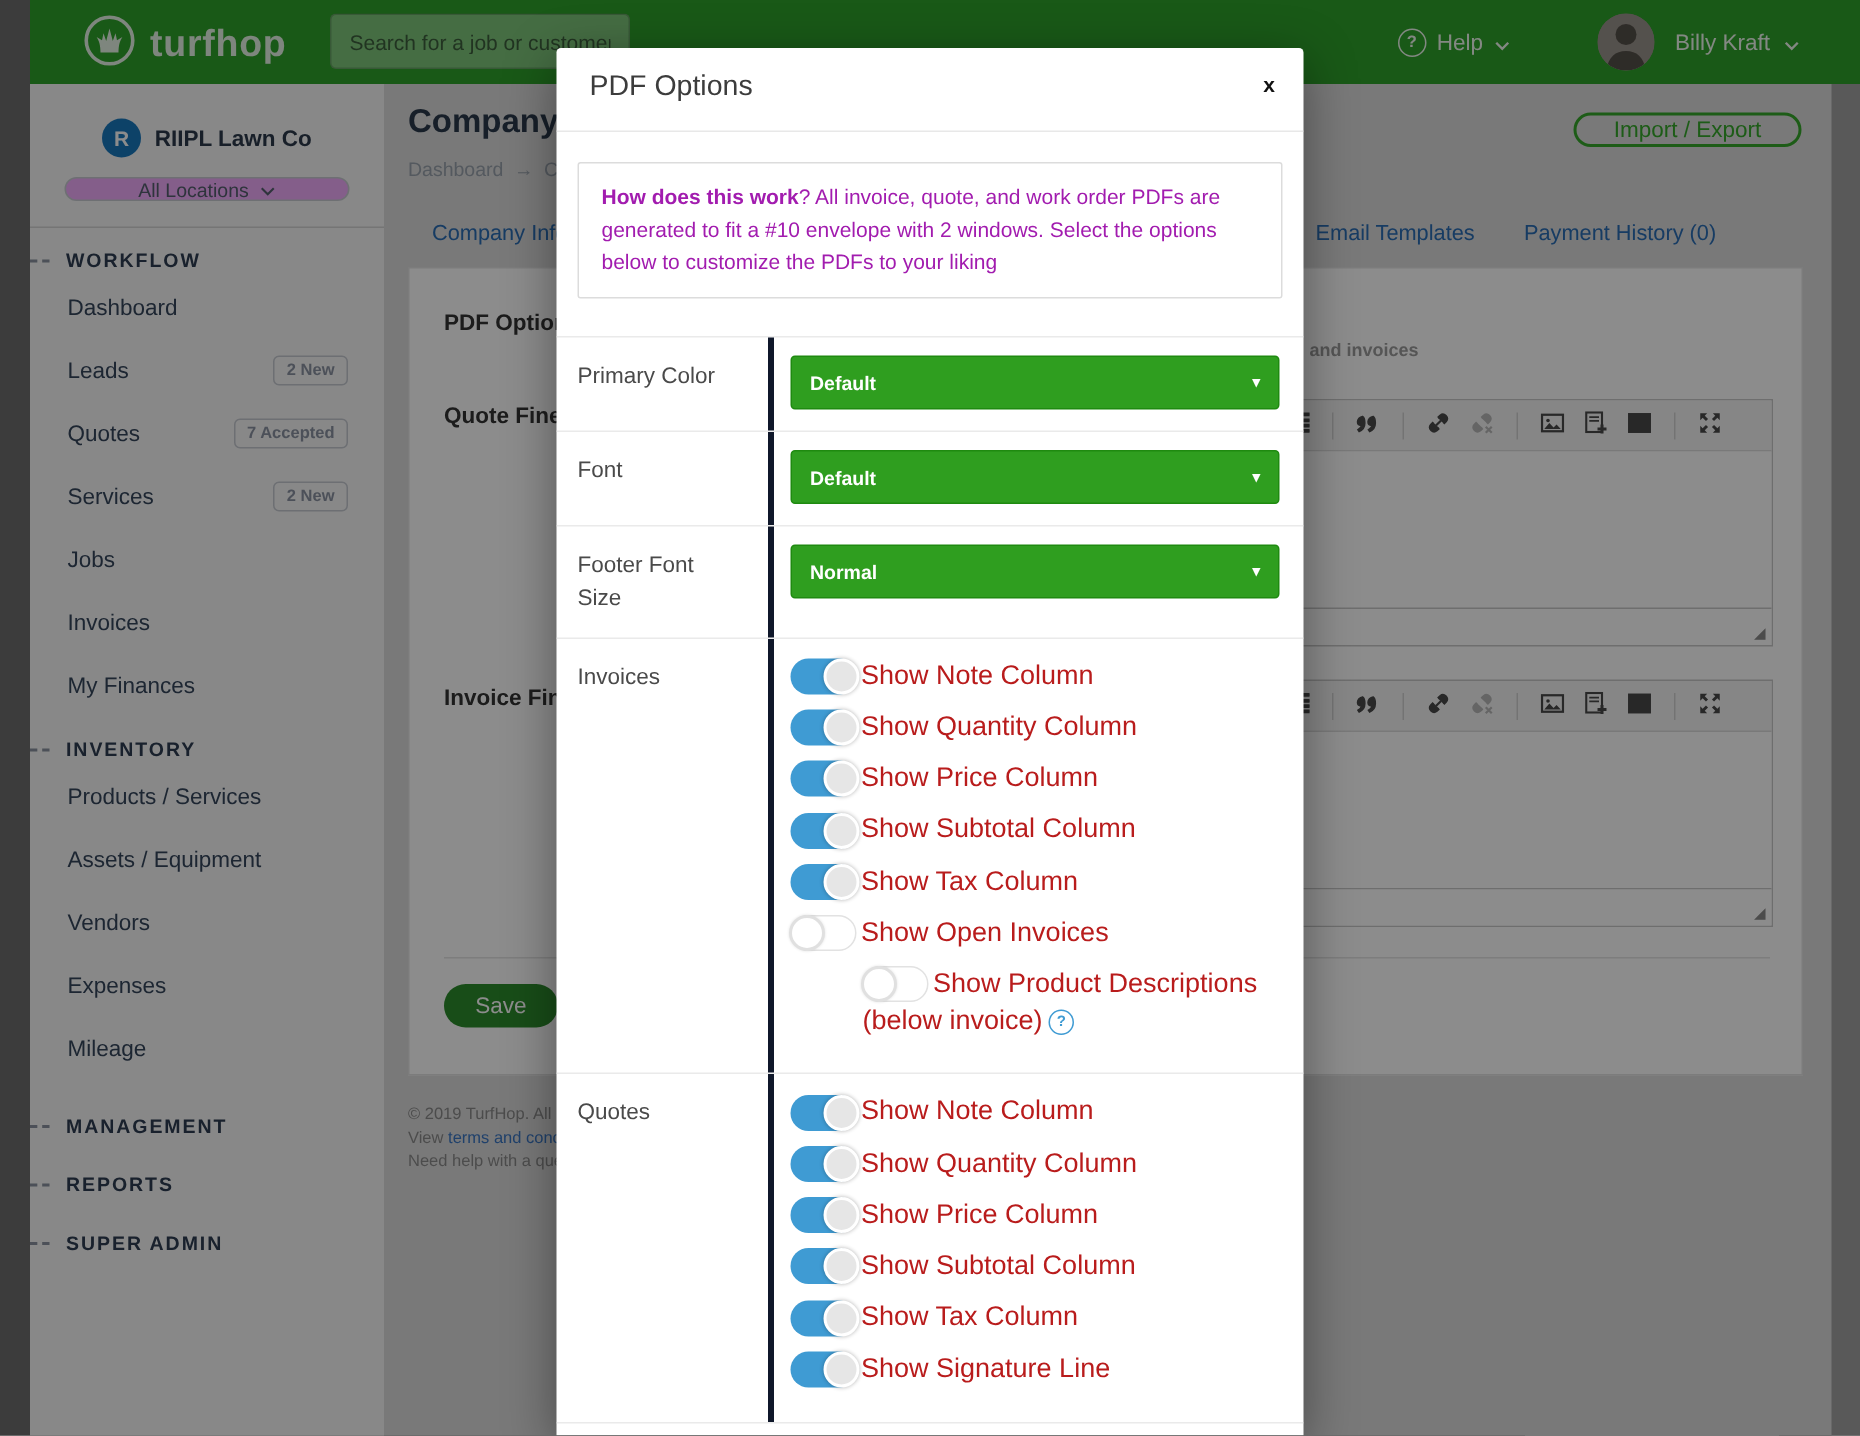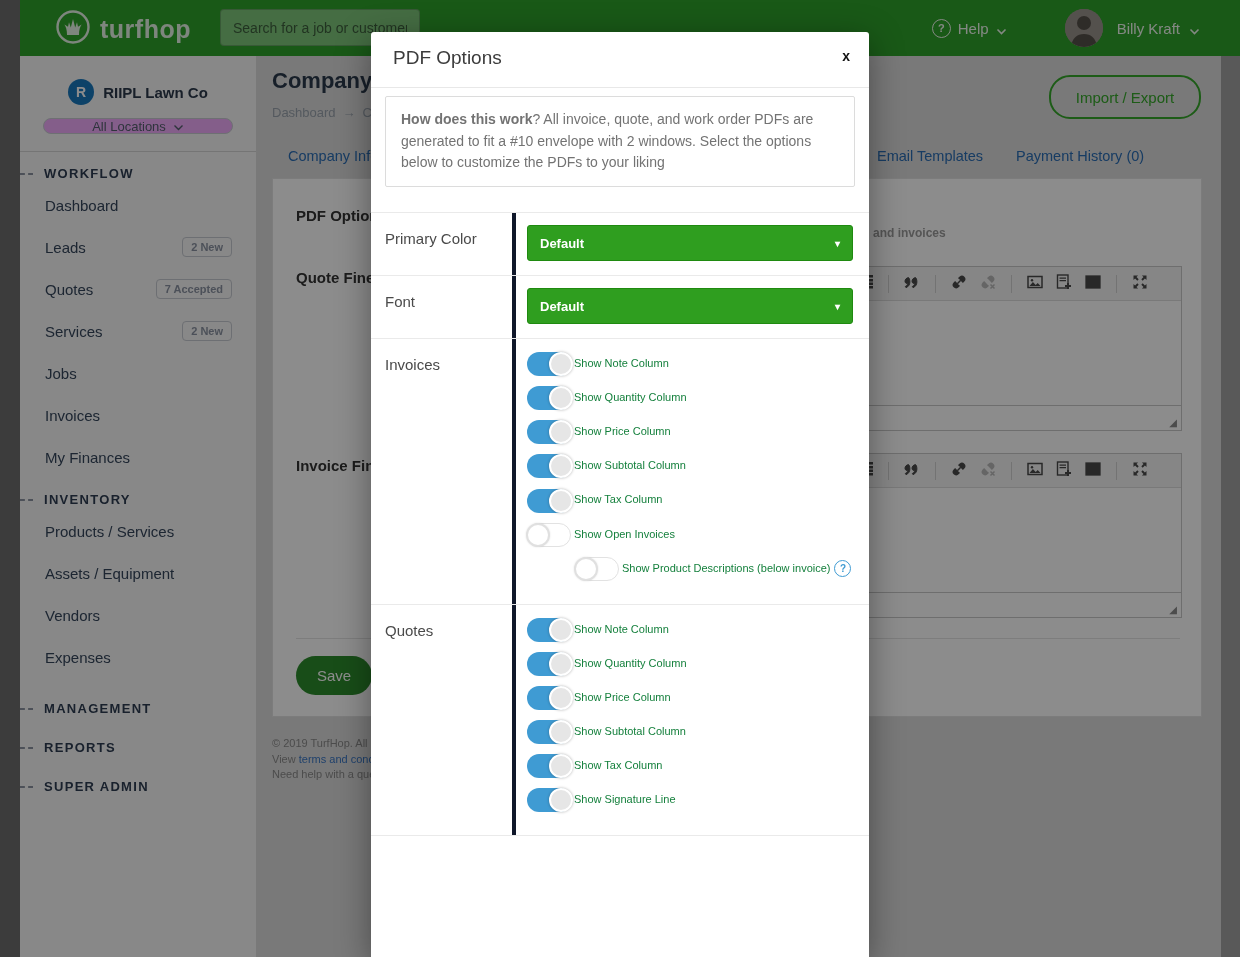--- a/index.html
+++ b/index.html
@@ -40,62 +40,62 @@
   .sec-title.spaced{margin-top:23px;}
   .sec-title .dash{position:absolute;left:0;top:7px;width:13px;border-top:2px dashed #8a93a0;}
   .side-item{display:flex;align-items:center;height:42px;padding:0 24px 0 25px;font-size:15px;color:#35465c;cursor:pointer;}
   .badge{margin-left:auto;border:1px solid #c6cad1;border-radius:4px;padding:3px 8px;font-size:11px;font-weight:bold;color:#8b93a2;}
   
   .main{position:absolute;left:256px;top:56px;width:965px;height:901px;}
   .page-title{position:absolute;left:16px;top:12px;font-size:22px;font-weight:bold;color:#2b3a4c;white-space:nowrap;}
   .breadcrumb{position:absolute;left:16px;top:49px;font-size:13px;color:#9aa3ad;white-space:nowrap;}
   .breadcrumb .arrow{margin:0 7px;}
   .breadcrumb .arrow:after{content:"\2192";}
-  .imp-exp{position:absolute;left:793px;top:19px;width:152px;height:44px;box-sizing:border-box;border:2px solid #35a82a;
+  .imp-exp{position:absolute;left:793px;top:19px;width:152px;height:23px;box-sizing:border-box;border:2px solid #35a82a;
      border-radius:21px;color:#35a82a;font-size:15px;display:flex;align-items:center;justify-content:center;
      background:transparent;cursor:pointer;font-family:"Liberation Sans",sans-serif;}
   .tab{position:absolute;top:92px;font-size:14.5px;color:#2a6db5;cursor:pointer;white-space:nowrap;}
   .tab-0{left:32px;} .tab-1{left:621px;} .tab-2{left:760px;}
   .card{position:absolute;left:16px;top:122px;width:930px;height:539px;background:#fff;border:1px solid #e2e2e2;box-sizing:border-box;}
   .card-label{position:absolute;font-size:15px;font-weight:bold;color:#333;white-space:nowrap;}
   .hint-tail{position:absolute;left:600px;top:47px;font-size:12px;font-weight:bold;color:#9b9b9b;white-space:nowrap;}
   .editor{position:absolute;left:268px;width:641px;border:1px solid #c9c9c9;box-sizing:border-box;background:#fff;}
   .ed-toolbar{height:33px;background:#f5f5f5;border-bottom:1px solid #ddd;display:flex;align-items:center;
      justify-content:flex-end;padding-right:32px;gap:11px;}
   .tb-sep{width:1px;height:18px;background:#d2d2d2;margin:0 3px;}
   .tb-btn{width:18px;height:18px;padding:0;border:none;background:transparent;cursor:pointer;display:flex;align-items:center;justify-content:center;}
   .tb-btn svg{width:16px;height:16px;fill:#4a4a4a;stroke:#4a4a4a;}
   .tb-btn.disabled{opacity:.35;}
   .ed-body{height:104px;background:#fff;border-bottom:1px solid #c9c9c9;cursor:text;}
   .ed-bottom{height:24px;position:relative;background:#fff;}
   .resize-handle{position:absolute;right:4px;bottom:2px;font-size:10px;color:#8a8a8a;cursor:nwse-resize;}
   .resize-handle:after{content:"\25E2";}
   .card-div{position:absolute;left:23px;width:884px;border-top:1px solid #e4e4e4;top:459px;}
-  .save-btn{position:absolute;left:23px;top:477px;width:76px;height:39px;border:none;border-radius:20px;background:#2c8c2c;
+  .save-btn{position:absolute;left:23px;top:477px;width:76px;height:29px;border:none;border-radius:20px;background:#2c8c2c;
      color:#fff;font-size:15px;cursor:pointer;font-family:"Liberation Sans",sans-serif;}
   .footer{position:absolute;left:16px;top:680px;font-size:11px;color:#8b8b8b;line-height:15.5px;white-space:nowrap;}
   .footer a{color:#3b77c4;text-decoration:none;cursor:pointer;}
   
   .dim{position:absolute;inset:0;background:rgba(0,0,0,.45);z-index:40;}
   .modal{position:absolute;left:371px;top:32px;width:498px;height:925px;background:#fff;z-index:50;
      border-radius:3px 3px 0 0;box-shadow:0 8px 34px rgba(0,0,0,.4);overflow:hidden;box-sizing:border-box;}
   .modal-header{height:55px;border-bottom:1px solid #e8e8e8;position:relative;}
   .modal-title{position:absolute;left:22px;top:15px;font-size:19px;color:#3c3c3c;}
   .modal-close{position:absolute;right:19px;top:16px;font-size:14px;font-weight:bold;color:#111;cursor:pointer;}
-  .modal-intro{margin:8px 14px 25px 14px;border:1px solid #dcdcdc;border-radius:2px;padding:12px 15px;
-     font-size:14px;color:#737373;line-height:1.55;}
+  .modal-intro{margin:20px 14px 25px 14px;border:1px solid #dcdcdc;border-radius:2px;padding:12px 15px;
+     font-size:14px;color:#a21caf;line-height:1.55;}
   .m-row{display:flex;border-top:1px solid #eaeaea;}
   .m-row.last{border-bottom:1px solid #eaeaea;}
   .m-label{width:141px;flex:none;box-sizing:border-box;padding:15px 22px 15px 14px;font-size:15px;color:#4a4a4a;line-height:1.45;}
   .m-control{flex:1;border-left:4px solid #0f172a;box-sizing:border-box;padding:12px 16px 14px 11px;}
   .m-select{height:36px;background:#2f9e1f;border:1px solid #1f8a10;border-radius:3px;position:relative;
      display:flex;align-items:center;padding:0 12px;color:#fff;font-size:13px;font-weight:bold;cursor:pointer;box-sizing:border-box;}
   .m-select .caret{position:absolute;right:12px;font-size:10px;}
   .m-select .caret:after{content:"\25BE";}
-  .toggle-row{margin-bottom:9px;line-height:24px;font-size:11px;color:#15803d;}
+  .toggle-row{margin-bottom:9px;line-height:24px;font-size:18px;color:#b91c1c;}
   .toggle-row.narrow{width:300px;margin-left:48px;}
   .tgl{display:inline-block;width:44px;height:24px;border-radius:13px;position:relative;vertical-align:middle;
      margin-right:3px;cursor:pointer;box-sizing:border-box;}
   .tgl .knob{position:absolute;top:0;width:24px;height:24px;border-radius:50%;box-sizing:border-box;}
   .tgl.on{background:#3f9bd3;}
   .tgl.on .knob{right:-2px;background:#e6e6e6;border:2px solid #fff;box-shadow:0 0 3px rgba(0,0,0,.3);}
   .tgl.off{background:#fff;border:1px solid #e2e2e2;}
   .tgl.off .knob{left:-2px;top:-1px;background:#fff;border:2px solid #e0e0e0;box-shadow:0 0 2px rgba(0,0,0,.12);}
   .help-q{display:inline-block;width:15px;height:15px;border:1px solid #3f9bd3;border-radius:50%;color:#3f9bd3;
      font-size:10px;font-weight:bold;text-align:center;line-height:15px;vertical-align:middle;margin-left:4px;cursor:pointer;}
@@ -202,20 +202,23 @@
       </div>
     <div class="side-item">
         <span>Assets / Equipment</span>
       </div>
     <div class="side-item">
         <span>Vendors</span>
       </div>
     <div class="side-item">
         <span>Expenses</span>
       </div>
+    <div class="side-item">
+        <span>Mileage</span>
+      </div>
 
     <div class="sec-title spaced">
       <span class="dash"></span>
       <span>MANAGEMENT</span>
     </div>
     <div class="sec-title spaced">
       <span class="dash"></span>
       <span>REPORTS</span>
     </div>
     <div class="sec-title spaced">
@@ -409,20 +412,29 @@
           <span>Default</span>
           <span class="caret"></span>
         </div>
       </div>
     </div>
     <div class="m-row">
       <div class="m-label">Font</div>
       <div class="m-control">
         <div class="m-select">
           <span>Default</span>
+          <span class="caret"></span>
+        </div>
+      </div>
+    </div>
+    <div class="m-row">
+      <div class="m-label">Footer Font Size</div>
+      <div class="m-control">
+        <div class="m-select">
+          <span>Normal</span>
           <span class="caret"></span>
         </div>
       </div>
     </div>
 
     <div class="m-row">
       <div class="m-label">Invoices</div>
       <div class="m-control">
         <div class="toggle-row"><span class="tgl on"><span class="knob"></span></span><span>Show Note Column</span></div>
         <div class="toggle-row"><span class="tgl on"><span class="knob"></span></span><span>Show Quantity Column</span></div>

